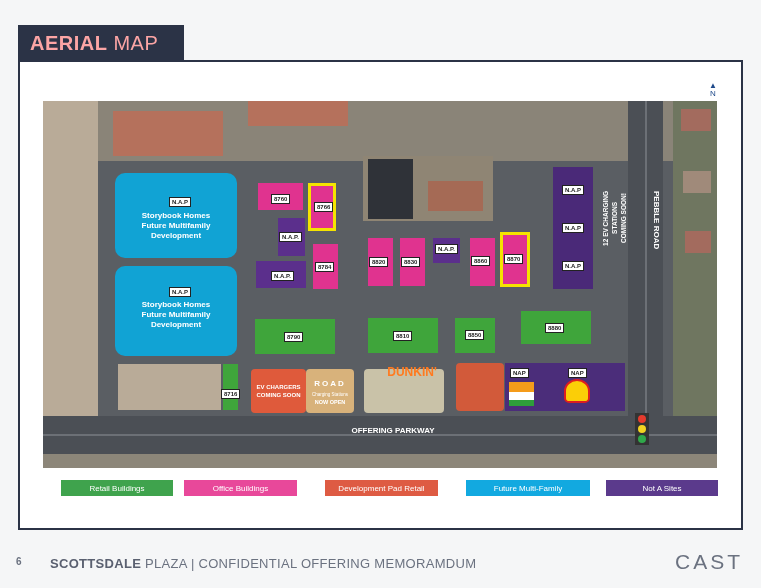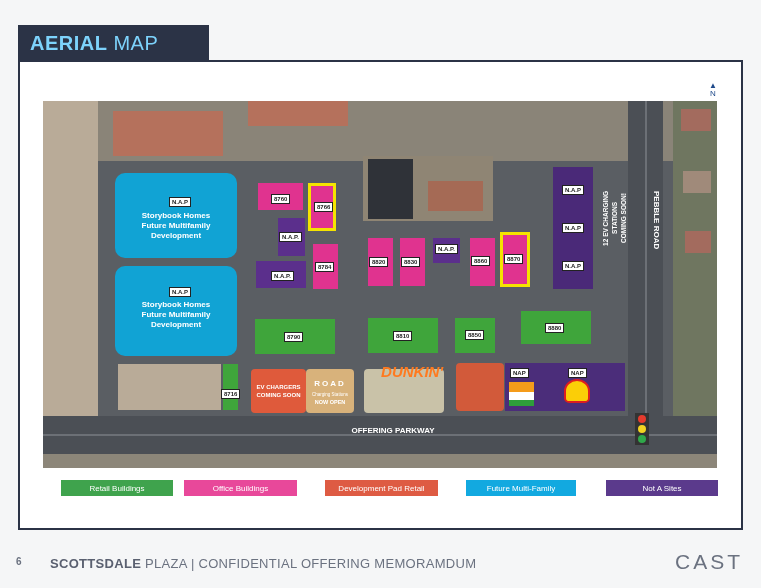--- a/index.html
+++ b/index.html
@@ -1,17 +1,17 @@
 <!DOCTYPE html>
 <html><head>
 <meta charset="utf-8">
 <style>
   html,body{margin:0;padding:0;}
   body{width:761px;height:588px;background:#f5f6f7;position:relative;overflow:hidden;font-family:"Liberation Sans",sans-serif;}
-  .title-tab{position:absolute;left:18px;top:25px;width:191px;height:36px;background:#2b3346;color:#7dd3fc;display:flex;align-items:center;padding-left:12px;box-sizing:border-box;font-size:20px;letter-spacing:0.5px;}
+  .title-tab{position:absolute;left:18px;top:25px;width:166px;height:36px;background:#2b3346;color:#fca5a5;display:flex;align-items:center;padding-left:12px;box-sizing:border-box;font-size:20px;letter-spacing:0.5px;}
   .title-tab b{font-weight:bold;margin-right:6px;}
   .title-tab span.light{font-weight:normal;}
   .frame{position:absolute;left:18px;top:60px;width:725px;height:470px;border:2px solid #2b3346;background:#fff;box-sizing:border-box;}
   .north{position:absolute;left:707px;top:82px;width:12px;height:16px;color:#1f4a8a;font-size:8px;text-align:center;line-height:8px;}
   .map{position:absolute;left:43px;top:101px;width:674px;height:367px;background:#5a5e63;overflow:hidden;}
   .blk{position:absolute;box-sizing:border-box;}
   .road{position:absolute;background:#4b4f55;}
   .lane{position:absolute;background:#6c7076;}
   .lbl{position:absolute;background:#fff;border:1px solid #222;font-size:6px;font-weight:bold;color:#222;padding:0 2px;line-height:8px;white-space:nowrap;}
   .maptxt{position:absolute;color:#fff;font-size:8px;text-align:center;line-height:10px;font-weight:bold;}
@@ -104,37 +104,37 @@
   <div class="lbl" style="left:178px;top:288px;">8716</div>
   <div class="blk" style="left:75px;top:263px;width:103px;height:46px;background:#b9ab98;"></div>
 
   <div class="blk" style="left:208px;top:268px;width:55px;height:44px;background:#df5a3b;border-radius:4px;"></div>
   <div class="maptxt" style="left:208px;top:282px;width:55px;font-size:6px;line-height:8px;"><span>EV CHARGERS</span><br><span>COMING SOON</span></div>
   <div class="blk" style="left:263px;top:268px;width:48px;height:44px;background:#d8b27b;border-radius:4px;"></div>
   <div class="maptxt" style="left:263px;top:278px;width:48px;font-size:8px;letter-spacing:2px;">ROAD</div>
   <div class="maptxt" style="left:263px;top:289px;width:48px;font-size:4.5px;font-weight:normal;">Charging Stations</div>
   <div class="maptxt" style="left:263px;top:296px;width:48px;font-size:5.5px;">NOW OPEN</div>
   <div class="blk" style="left:321px;top:268px;width:80px;height:44px;background:#c9c2a8;border-radius:4px;"></div>
-  <div class="maptxt" style="left:321px;top:266px;width:96px;color:#ff7a1f;font-size:15px;font-style:italic;">DUNKIN'</div>
+  <div class="maptxt" style="left:321px;top:266px;width:96px;color:#ff7a1f;font-size:12px;">DUNKIN'</div>
   <div class="blk" style="left:413px;top:262px;width:48px;height:48px;background:#d25a3a;border-radius:4px;"></div>
 
   <div class="blk" style="left:462px;top:262px;width:120px;height:48px;background:#4b2d7a;"></div>
   <div class="lbl" style="left:467px;top:267px;">NAP</div>
   <div class="blk" style="left:466px;top:281px;width:25px;height:24px;background:linear-gradient(#f59c1a 0 40%,#fff 40% 75%,#2e9d3a 75%);"></div>
   <div class="lbl" style="left:525px;top:267px;">NAP</div>
   <div class="blk" style="left:521px;top:278px;width:26px;height:24px;background:#fbce07;border:2px solid #dd1d21;border-radius:50% 50% 20% 20%;"></div>
 
   <div class="blk" style="left:592px;top:312px;width:14px;height:32px;background:#333;">
     <div style="position:absolute;left:3px;top:2px;width:8px;height:8px;border-radius:50%;background:#e53a2d;"></div>
     <div style="position:absolute;left:3px;top:12px;width:8px;height:8px;border-radius:50%;background:#f2d321;"></div>
     <div style="position:absolute;left:3px;top:22px;width:8px;height:8px;border-radius:50%;background:#2fa84a;"></div>
   </div>
 </div>
 
 <div class="legend" style="left:44px;width:112px;background:#3fa34d;margin-left:17px;">Retail Buildings</div>
 <div class="legend" style="left:184px;width:113px;background:#e8489a;">Office Buildings</div>
 <div class="legend" style="left:325px;width:113px;background:#de5b43;">Development Pad Retail</div>
-<div class="legend" style="left:466px;width:110px;background:#12a9e0;">Future Multi-Family</div>
+<div class="legend" style="left:466px;width:124px;background:#12a9e0;">Future Multi-Family</div>
 <div class="legend" style="left:606px;width:112px;background:#5b3a8c;">Not A Sites</div>
 
 <div class="footer-num">6</div>
 <div class="footer-txt"><b>SCOTTSDALE</b> <span>PLAZA | CONFIDENTIAL OFFERING MEMORAMDUM</span></div>
 <div class="cast">CAST</div>
 
 </body></html>

